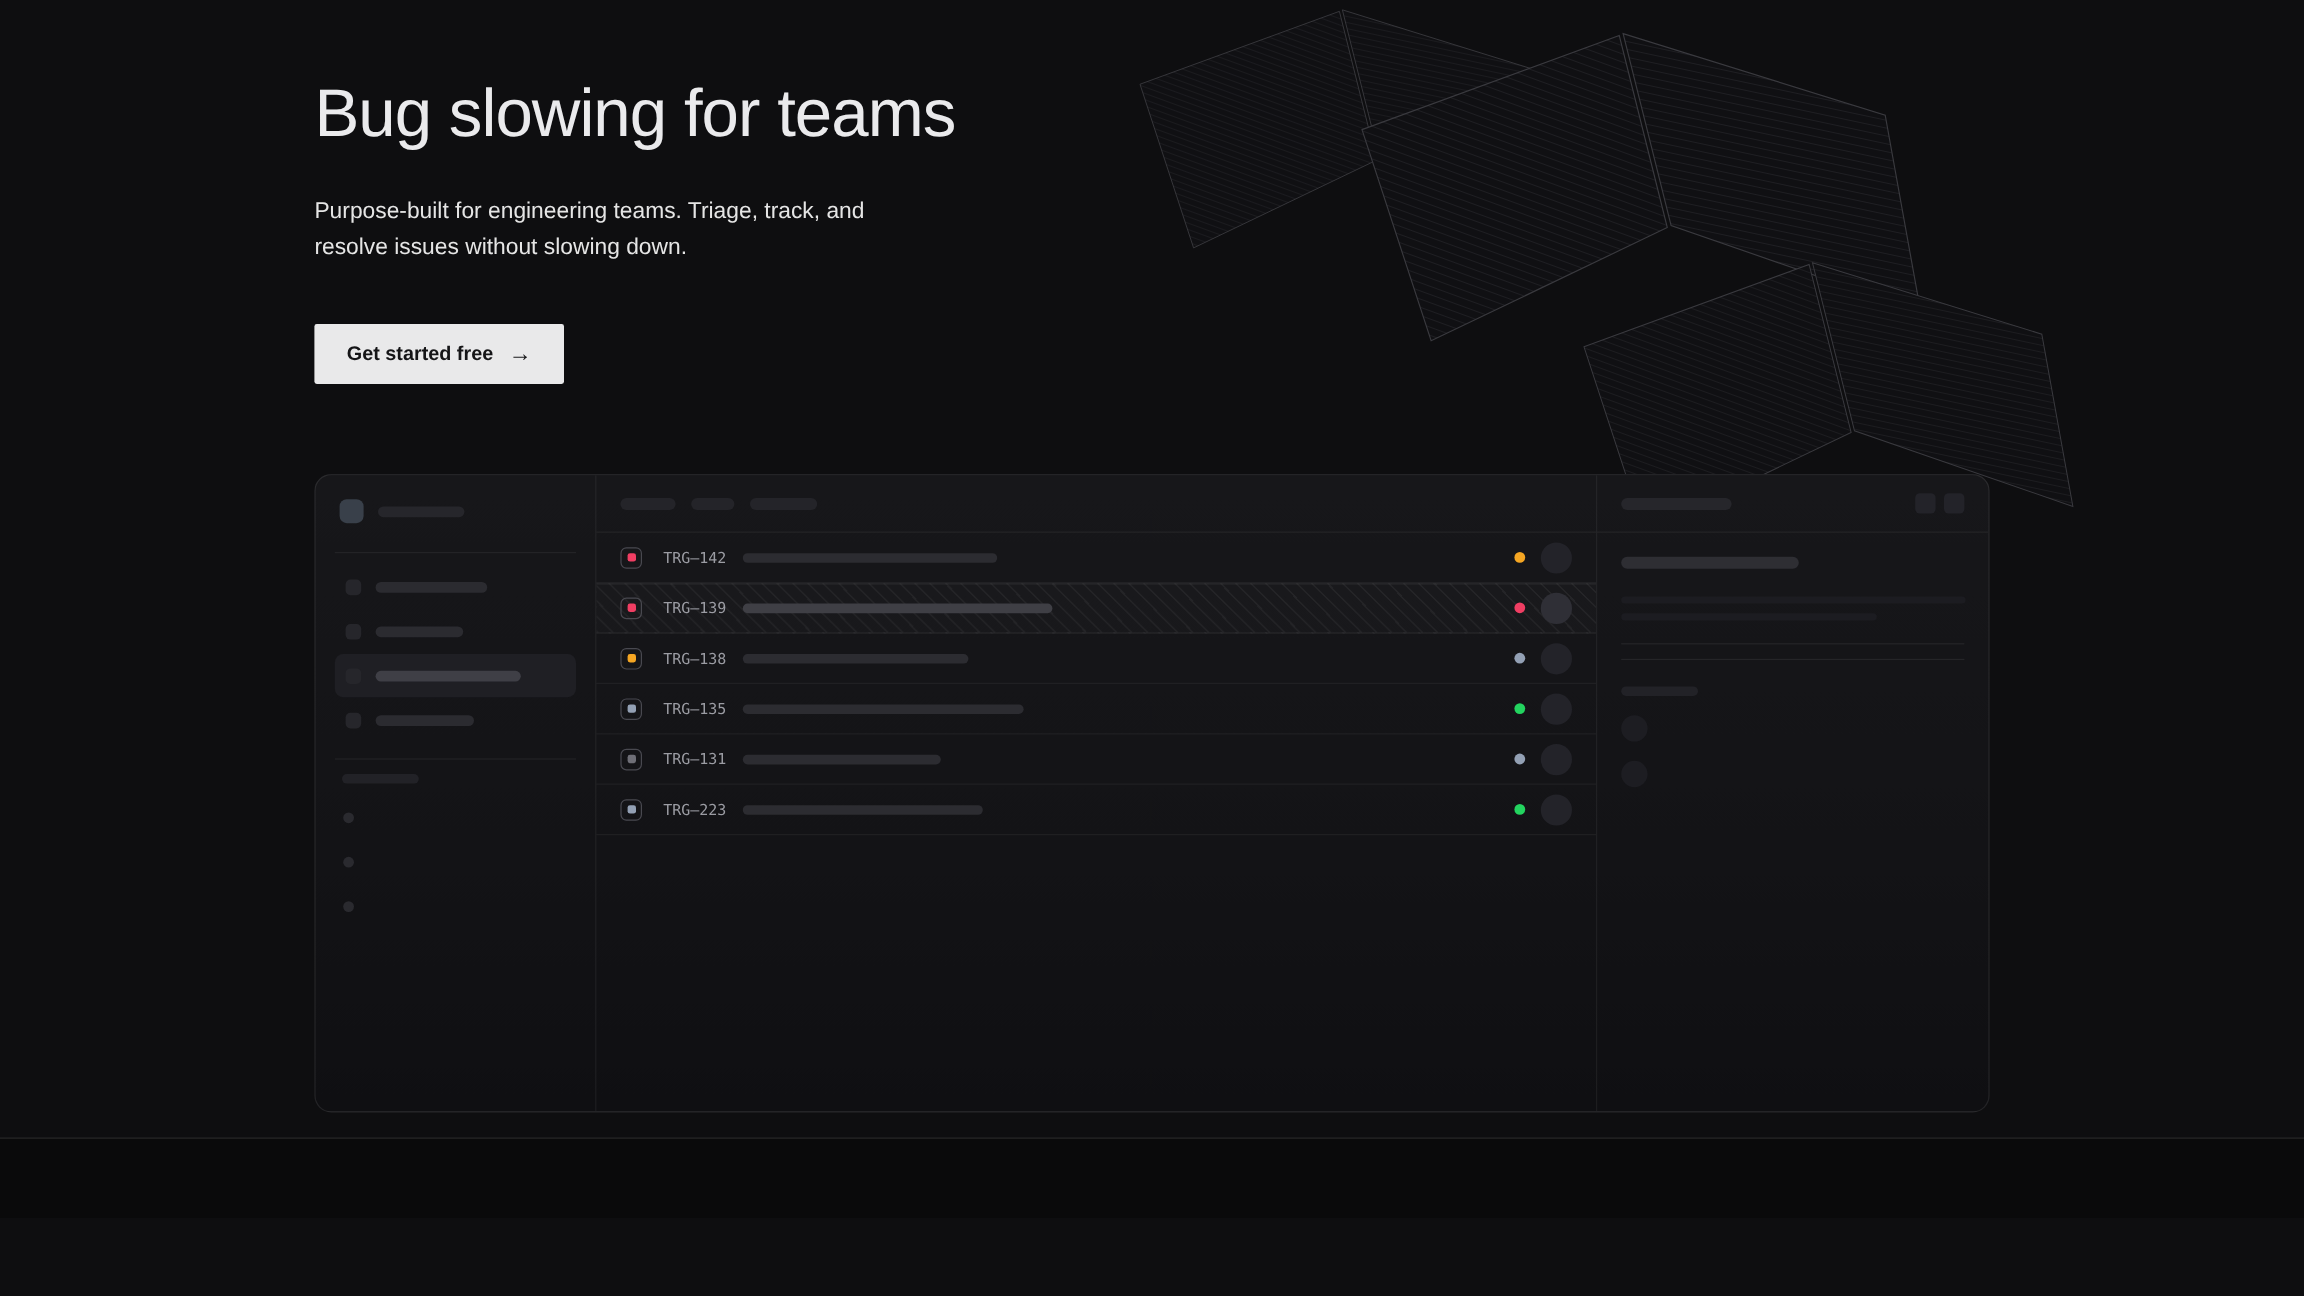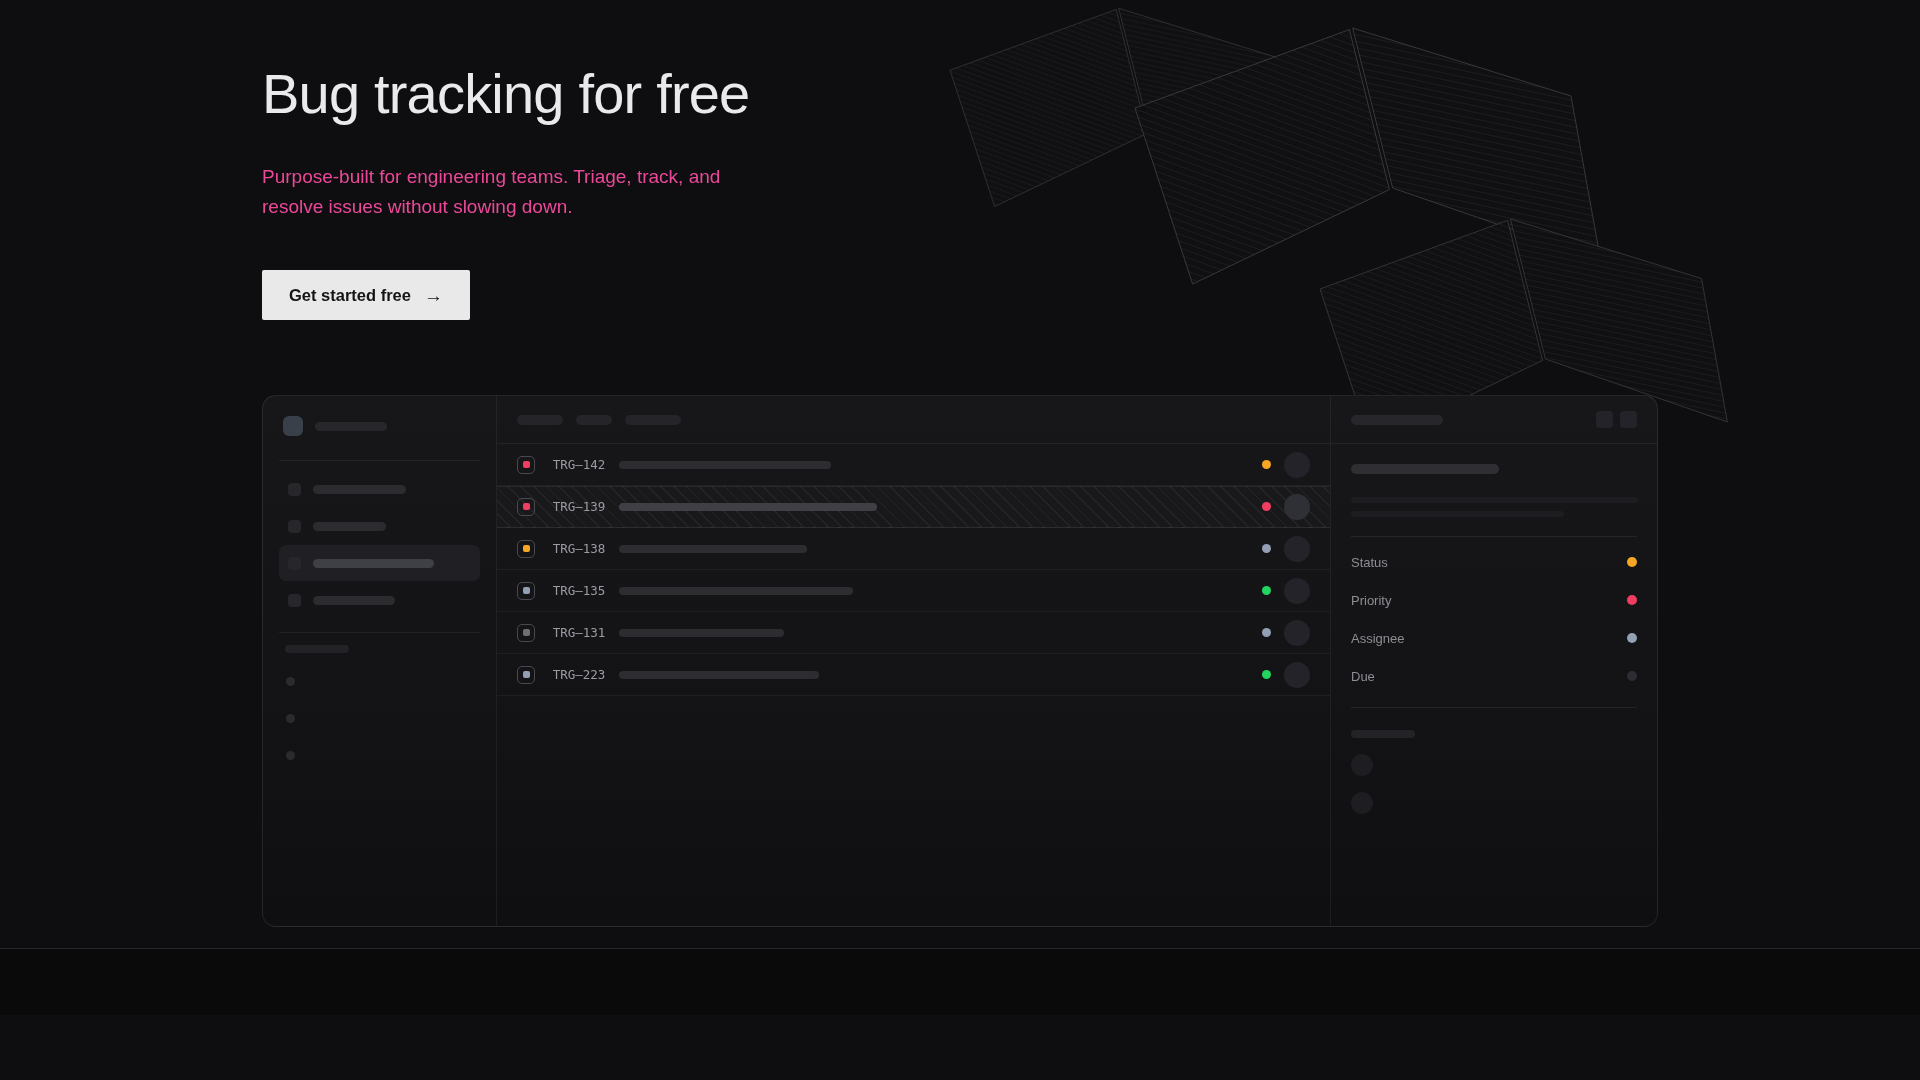--- a/index.html
+++ b/index.html
@@ -42,21 +42,21 @@
     background:#0e0e10;
   }
   .bg-shapes { position:absolute; top:0; left:0; z-index:1; pointer-events:none; }
   .hero .container { z-index:2; }
   .hero-title {
     margin:0; padding-top:62px;
     font-size:56px; line-height:1.15; font-weight:500;
     letter-spacing:-0.8px; color:#eaeaec;
   }
   .hero-subtitle {
-    margin:36px 0 0; font-size:19px; line-height:30px; color:#ec4899; font-weight:400;
+    margin:36px 0 0; font-size:19px; line-height:30px; color:#e5e5e5; font-weight:400;
   }
   .cta {
     margin-top:48px; height:50px; padding:0 27px;
     display:inline-flex; align-items:center; gap:13px;
     background:#e9e9ea; color:#151517; border:none; border-radius:2px;
     font-size:16.5px; font-weight:700; cursor:pointer;
     font-family:"Liberation Sans", sans-serif;
   }
   .cta .arrow { font-size:19px; font-weight:400; line-height:1; }
 
@@ -154,21 +154,21 @@
           <polygon points="272,10 545,95 582,300 322,210" fill="url(#hatchB)" stroke="#3a3a3f" stroke-width="1.2"></polygon>
         </g>
       </defs>
       <use href="#ribbon" transform="translate(950,2) scale(0.62)"></use>
       <use href="#ribbon" transform="translate(1135,20) scale(0.80)"></use>
       <use href="#ribbon" transform="translate(1320,212) scale(0.70)"></use>
     </svg>
 
     <div class="container">
       <h1 class="hero-title">
-        <span>Bug tracking for free</span><br>
+        <span>Bug slowing for teams</span><br>
       </h1>
       <p class="hero-subtitle">
         <span>Purpose-built for engineering teams. Triage, track, and</span><br>
         <span>resolve issues without slowing down.</span>
       </p>
       <button class="cta">
         <span>Get started free</span>
         <span class="arrow">→</span>
       </button>
 
@@ -286,41 +286,20 @@
             <span class="dh-actions">
               <button class="dh-btn"></button>
               <button class="dh-btn"></button>
             </span>
           </div>
           <div class="detail-body">
             <div class="d-title"></div>
             <div class="d-line one"></div>
             <div class="d-line two"></div>
             <div class="d-divider"></div>
-            <div class="d-fields" id="detail-fields">
-  <div class="field-row">
-    <span class="field-label">Status</span>
-    <span class="field-dot" style="background: rgb(245, 166, 35);"></span>
-  </div>
-
-  <div class="field-row">
-    <span class="field-label">Priority</span>
-    <span class="field-dot" style="background: rgb(240, 62, 99);"></span>
-  </div>
-
-  <div class="field-row">
-    <span class="field-label">Assignee</span>
-    <span class="field-dot" style="background: rgb(147, 160, 180);"></span>
-  </div>
-
-  <div class="field-row">
-    <span class="field-label">Due</span>
-    <span class="field-dot" style="background: rgb(45, 45, 51);"></span>
-  </div>
-</div>
             <div class="d-divider" style="margin-top:12px"></div>
             <div class="d-label"></div>
             <div class="d-circle"></div>
             <div class="d-circle"></div>
           </div>
         </aside>
 
       </div>
     </div>
   </section>

